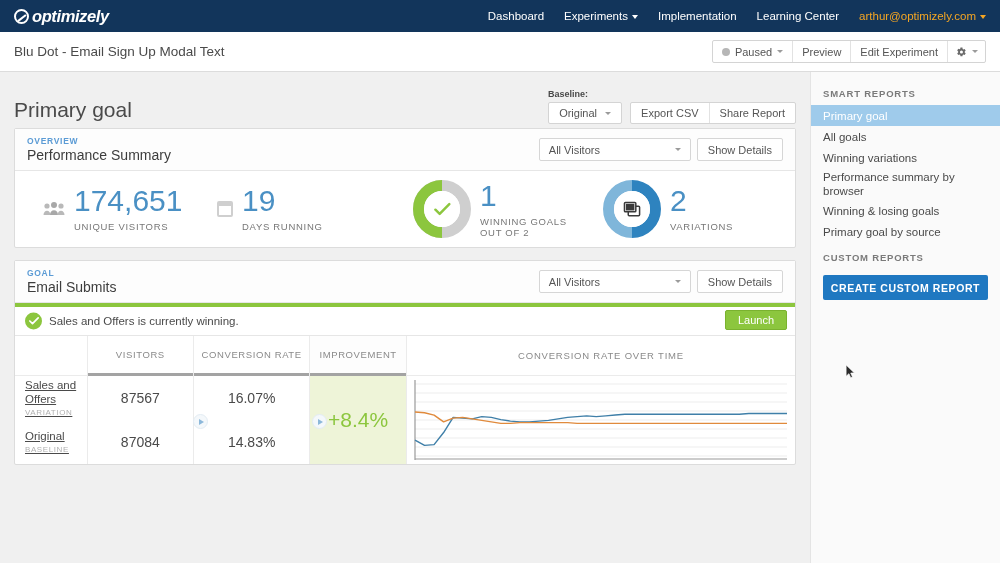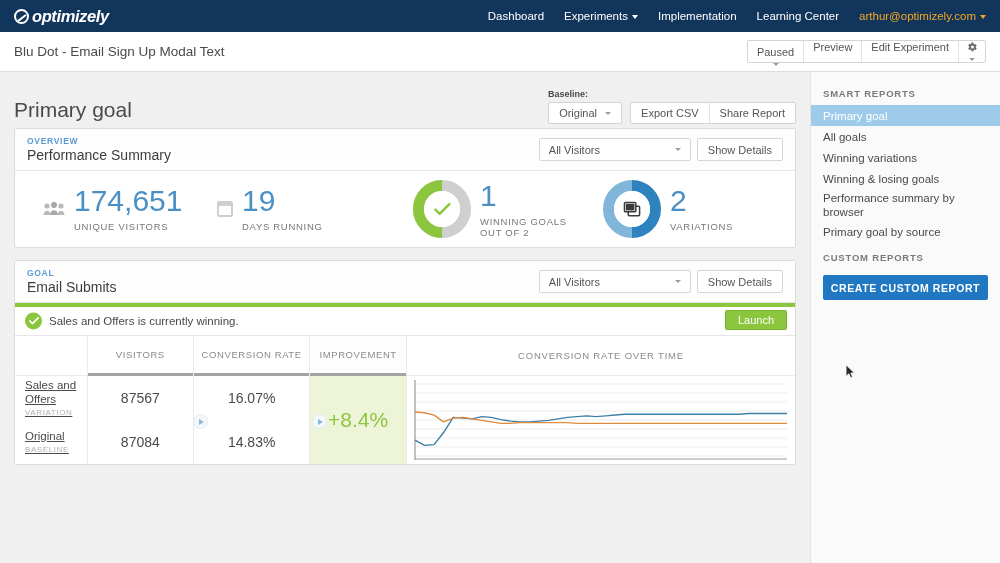--- a/index.html
+++ b/index.html
@@ -36,21 +36,21 @@
 
   
   .subhead {
     height: 40px; background:#ffffff; border-bottom:1px solid #dcdcdc;
     display:flex; align-items:center; padding: 0 14px; position:relative;
   }
   .exp-title { font-size: 13.5px; color:#4a4a4a; font-weight:400; }
   .exp-controls { margin-left:auto; display:flex; align-items:stretch; height:23px;
     border:1px solid #d4d4d4; border-radius:2px; background:#fff; }
   .ctl { display:flex;align-items:center;gap:5px; padding: 0 9px; font-size:11px; color:#555;
-    border-right:1px solid #e2e2e2; white-space:nowrap; cursor:pointer;flex-direction:column; }
+    border-right:1px solid #e2e2e2; white-space:nowrap; cursor:pointer; }
   .ctl:last-child{ border-right:none; }
   .dot-paused{ width:8px;height:8px;border-radius:50%;background:#b6b6b6;display:inline-block; }
   .gearwrap{ padding:0 7px; }
   .gear { width:12px;height:12px; position:relative; display:inline-block; }
   .gear svg { display:block; }
   .caret-sm{ display:inline-block;width:0;height:0;
     border-left:3px solid transparent;border-right:3px solid transparent;border-top:3.6px solid #9b9b9b; }
 
   
   .body-wrap { display:flex; height: 491px; }
@@ -403,25 +403,25 @@
       <div class="side-sec">SMART REPORTS</div>
       <div class="side-item active">
           <span>Primary goal</span>
         </div>
       <div class="side-item">
           <span>All goals</span>
         </div>
       <div class="side-item">
           <span>Winning variations</span>
         </div>
+      <div class="side-item two">
+          <span>Performance summary by browser</span>
+        </div>
       <div class="side-item">
           <span>Winning &amp; losing goals</span>
-        </div>
-      <div class="side-item two">
-          <span>Performance summary by browser</span>
         </div>
       <div class="side-item">
           <span>Primary goal by source</span>
         </div>
       <div class="side-sec" style="padding-top:10px;">CUSTOM REPORTS</div>
       <div class="create-btn">
           <span>CREATE CUSTOM REPORT</span>
         </div>
     </div>
 

